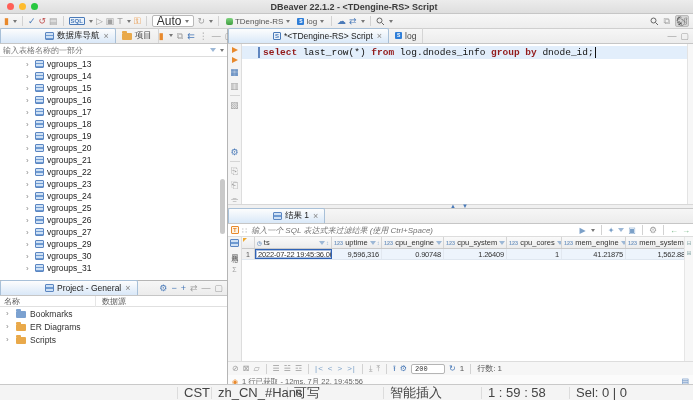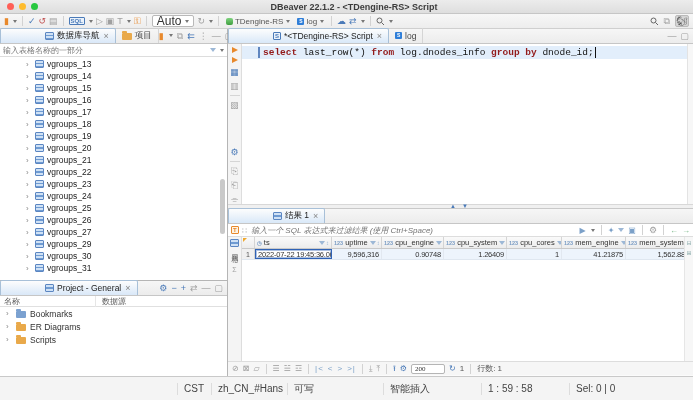--- a/index.html
+++ b/index.html
@@ -99,26 +99,26 @@
   .ctype { color:#7a9cc4; font-size:5.5px; font-weight:bold; }
   .cname { color:#333; }
   .hsort { margin-left:auto; display:flex; align-items:center; gap:1px; color:#9db8d6; font-size:6px; }
   .gridrow { display:flex; height:11px; font-size:7.5px; background:#edf4fc; border-bottom:1px solid #dfe7f0; }
   .rnum { width:13px; background:#f0f0f0; border-right:1px solid #d4d4d4; text-align:center; color:#555; font-size:7px; line-height:11px; }
   .dcell { display:flex; align-items:center; border-right:1px solid #e2e8f0; padding:0 2px; overflow:hidden; white-space:nowrap; letter-spacing:-0.2px; }
   .dcell.sel { background:#fff; border:1px solid #2f62b5; box-shadow:inset 0 0 0 1px rgba(47,98,181,.4); }
   .grid-right-icons { position:absolute; right:0; top:0; width:9px; bottom:0; border-left:1px solid #e6e6e6; background:#f7f7f7; display:flex; flex-direction:column; align-items:center; gap:3px; padding-top:2px; font-size:6px; color:#8aa; }
   .res-toolbar { height:14px; border-top:1px solid #ddd; background:#f6f6f6; display:flex; align-items:center; gap:4px; padding:0 4px; font-size:8px; color:#9a9a9a; }
   .res-toolbar .nav { color:#7ba0c8; letter-spacing:1px; font-size:8px; }
-  .fetchsize { width:34px; height:10px; border:1px solid #b5b5b5; border-radius:2px; background:#fff; font-size:7px; color:#333; padding:0 3px; font-family:Liberation Serif, serif; }
+  .fetchsize { width:34px; height:10px; border:1px solid #b5b5b5; border-radius:2px; background:#fff; font-size:7px; color:#333; padding:0 3px; font-family:Liberation Mono, monospace; }
   .res-status { height:13px; display:flex; align-items:center; gap:4px; padding:0 4px; font-size:7.5px; color:#666; background:#fbfbfb; }
   .res-status .ricon { margin-left:auto; color:#4a7ab8; font-size:8px; }
 
   
-  .statusbar { position:absolute; left:0; bottom:0; right:0; height:24px; background:#f4f4f4; border-top:1px solid #c9c9c9; display:flex; align-items:center; font-size:10px; color:#444; }
+  .statusbar { position:absolute; left:0; bottom:0; right:0; height:16px; background:#f4f4f4; border-top:1px solid #c9c9c9; display:flex; align-items:center; font-size:13px; color:#444; }
   .sb-item { padding:0 6px; border-right:1px solid #dcdcdc; height:12px; display:flex; align-items:center; white-space:nowrap; }
   .sb-spacer { width:178px; border-right:1px solid #dcdcdc; height:12px; }
 </style>
 </head>
 <body>
 
 <div id="window">
 
   <div class="titlebar">
     <div class="lights">

